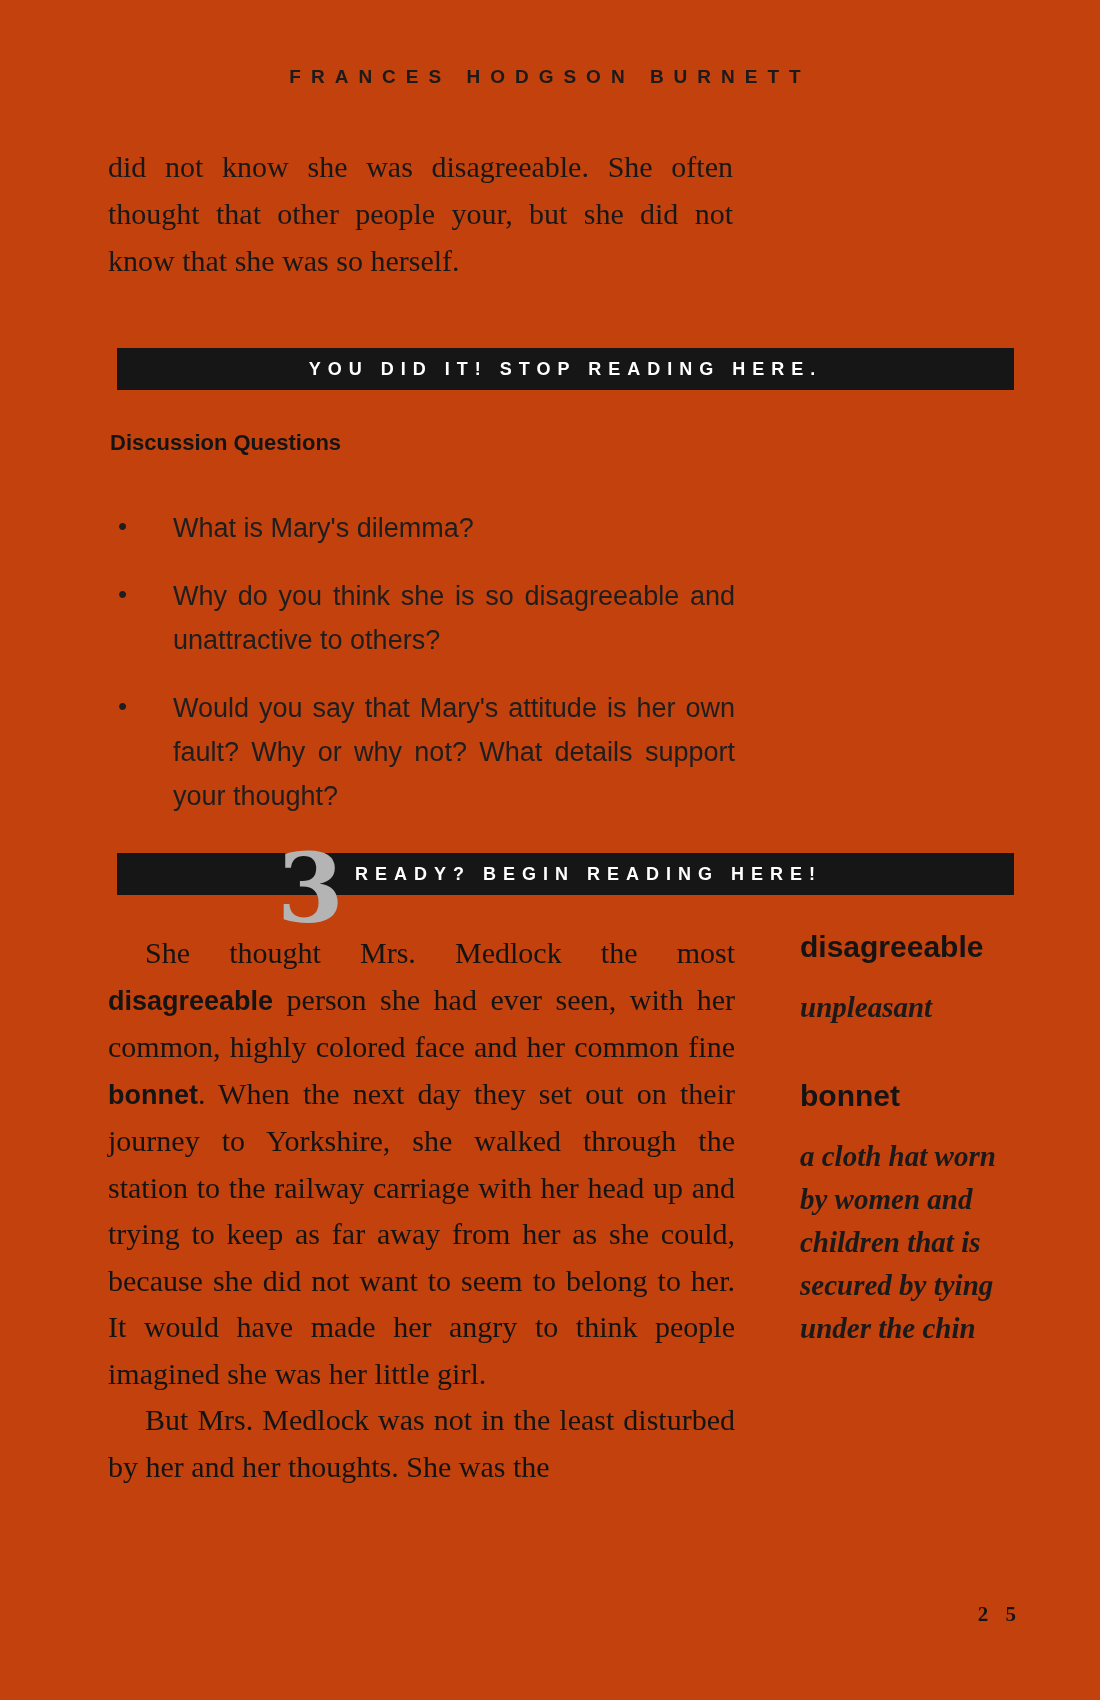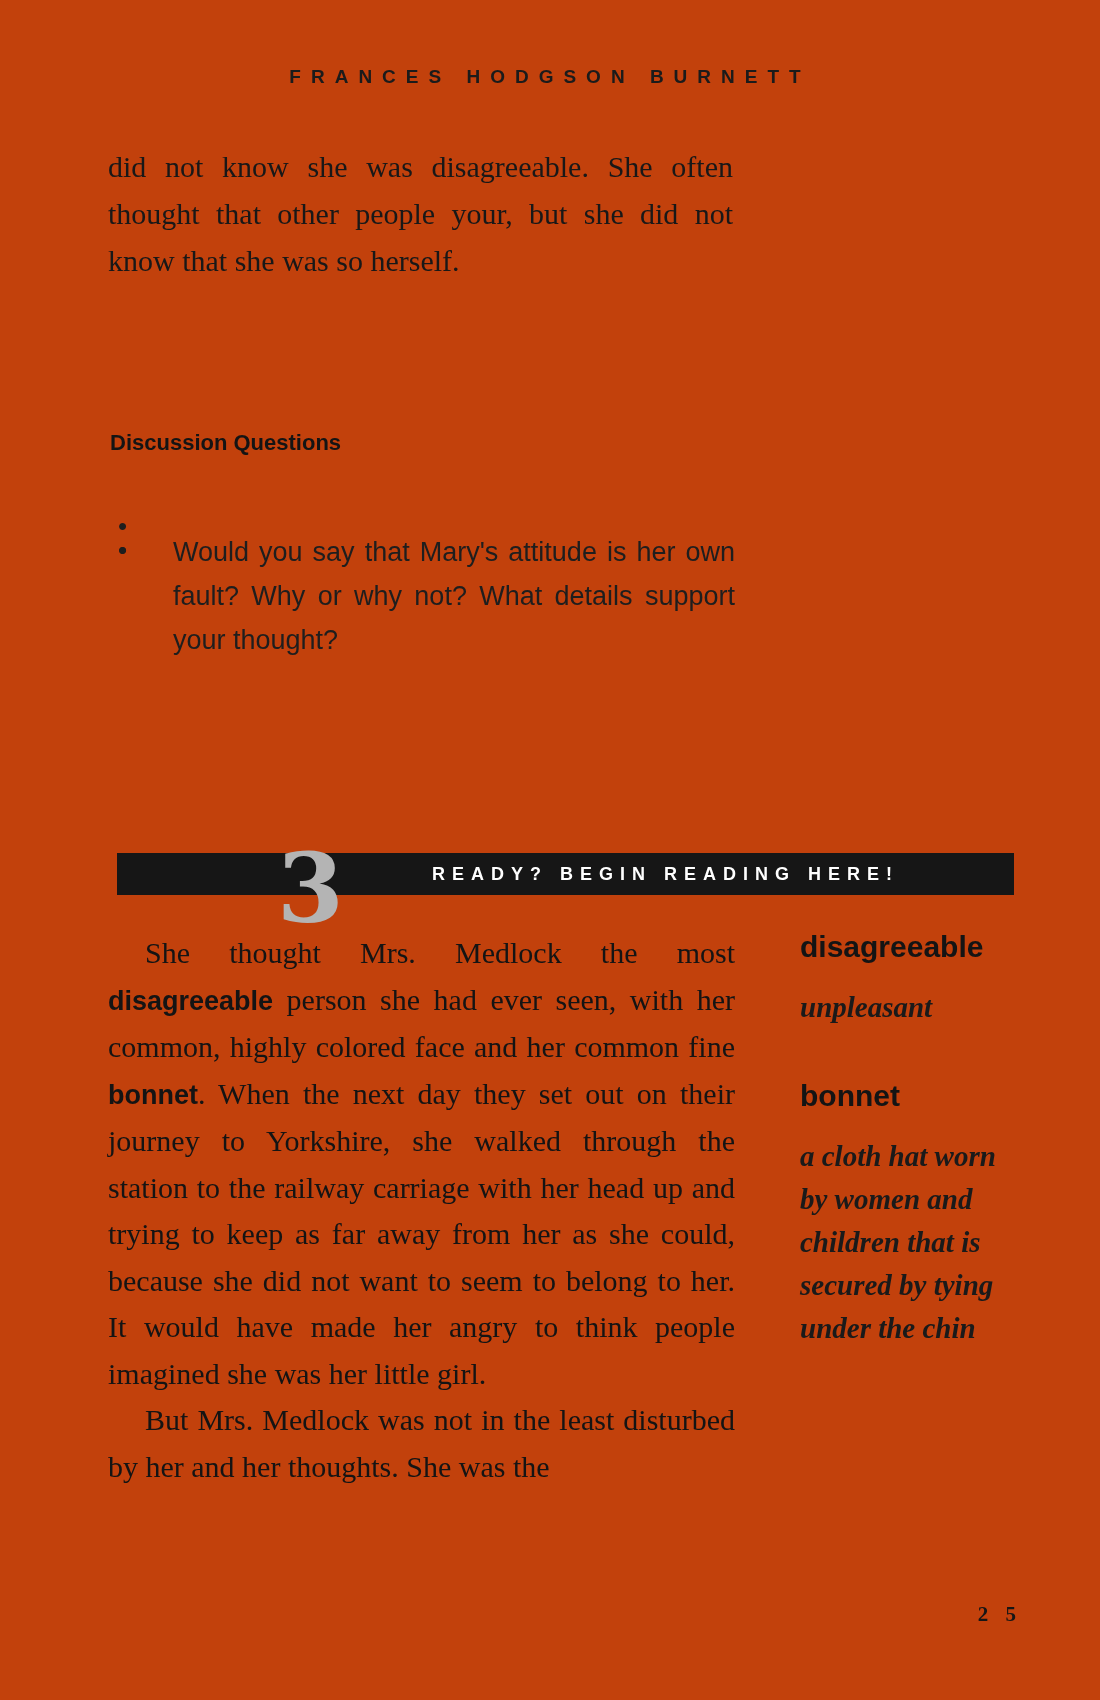--- a/index.html
+++ b/index.html
@@ -63,21 +63,21 @@
     letter-spacing: 7px;
     color: #ffffff;
     white-space: nowrap;
   }
   .banner-stop { top: 348px; }
   .banner-begin { top: 853px; }
   .banner-begin .banner-label-wrap {
     flex: 1;
     padding-left: 238px;
     padding-right: 115px;
-    text-align: right;
+    text-align: left;
   }
   .chapter-number {
     position: absolute;
     left: 160px;
     top: -14px;
     font-family: "DejaVu Serif", serif;
     font-weight: bold;
     font-size: 96px;
     line-height: 100px;
     color: #b4b4b4;
@@ -181,29 +181,34 @@
 </style>
 </head>
 <body>
 
 <div class="page">
 
   <div class="author-header">FRANCES HODGSON BURNETT</div>
 
   <div class="intro-para">did not know she was disagreeable. She often thought that other people your, but she did not know that she was so herself.</div>
 
+  <div class="banner banner-stop">
+    <span class="banner-label">YOU DID IT! STOP READING HERE.</span>
+  </div>
 
   <div class="dq-heading">Discussion Questions</div>
 
   <ul class="dq-list">
     <li class="dq-item">
       <span class="dq-bullet">•</span>
+      <span>What is Mary's dilemma?</span>
     </li>
     <li class="dq-item">
       <span class="dq-bullet">•</span>
+      <span>Why do you think she is so disagreeable and unattractive to others?</span>
     </li>
     <li class="dq-item">
       <span class="dq-bullet">•</span>
       <span>Would you say that Mary's attitude is her own fault? Why or why not? What details support your thought?</span>
     </li>
   </ul>
 
   <div class="banner banner-begin">
     <span class="chapter-number">3</span>
     <div class="banner-label-wrap">

